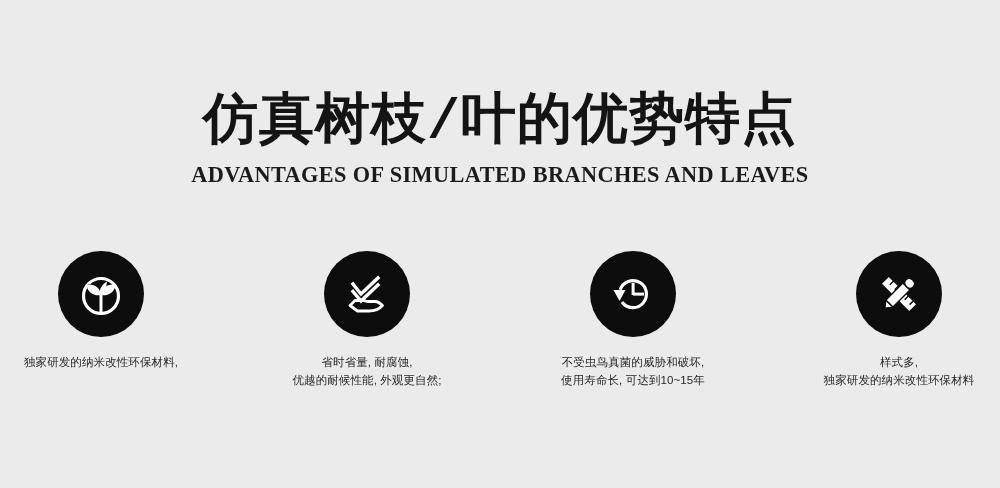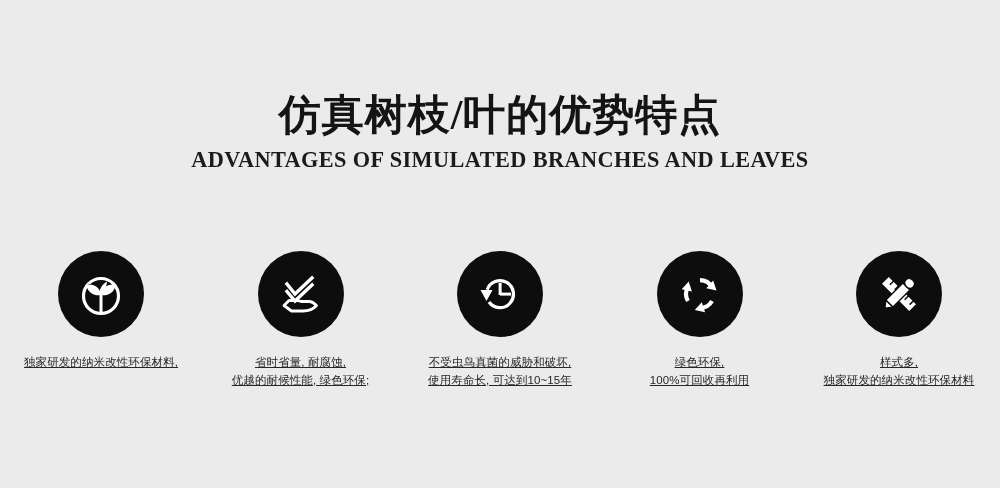--- a/index.html
+++ b/index.html
@@ -25,22 +25,22 @@
 
   
   .heading {
     position: absolute;
     top: 92px;
     left: 0;
     width: 1000px;
     text-align: center;
   }
   .title-cn {
-    font-family: Liberation Serif, serif;
-    font-size: 42px;
+    font-family: Liberation Mono, monospace;
+    font-size: 55px;
     font-weight: bold;
     color: #141414;
     letter-spacing: 1px;
     line-height: 1.12;
     white-space: nowrap;
   }
   .title-en {
     margin-top: 8px;
     font-family: "Liberation Serif", "DejaVu Serif", serif;
     font-size: 23px;
@@ -83,21 +83,20 @@
   }
   .caption {
     margin-top: 17px;
     font-family: "Liberation Sans", "DejaVu Sans", sans-serif;
     font-size: 11.5px;
     line-height: 1.55;
     color: #272727;
     text-align: center;
     letter-spacing: 0.1px;
     white-space: nowrap;
-    text-decoration: underline;
   }
   .caption .l2 { display: block; }
 </style>
 </head>
 <body>
 
 <div id="banner">
 
   <div class="heading">
     <div class="title-cn">仿真树枝/叶的优势特点</div>
@@ -127,64 +126,40 @@
         <svg width="52" height="52" viewBox="0 0 52 52" aria-hidden="true">
           <g fill="none" stroke="#ffffff" stroke-width="3.4" stroke-linecap="square" stroke-linejoin="miter">
             <polyline points="12,16 20,26 37,10"></polyline>
             <polyline points="12,23.5 20,33 37,17"></polyline>
           </g>
           <path d="M9 37.5 L14 32.5 L22.5 32.5 C24 32.5 25 33.5 26.5 33.5 L34 33.5 C36 33.5 38.5 34.5 41.5 37.5 C38 41.5 33 43 28 43 L16.5 43 Z" fill="none" stroke="#ffffff" stroke-width="2.8" stroke-linejoin="round"></path>
         </svg>
       </div>
       <div class="caption">
         <span class="l1">省时省量, 耐腐蚀,</span>
-        <span class="l2">优越的耐候性能, 绿色环保;</span>
+        <span class="l2">优越的耐候性能, 外观更自然;</span>
       </div>
     </div>
 
     <div class="feature">
       <div class="icon-circle">
         <svg width="52" height="52" viewBox="0 0 52 52" aria-hidden="true">
           <path d="M12.5 26 A13.5 13.5 0 1 1 18 37" fill="none" stroke="#ffffff" stroke-width="3.2" stroke-linecap="butt" transform="rotate(18 26 26)"></path>
           <polygon points="6.5,22 18.5,22 12.5,33" fill="#ffffff"></polygon>
           <rect x="24.6" y="15" width="3" height="12" fill="#ffffff"></rect>
           <rect x="26" y="24.6" width="11" height="3" fill="#ffffff"></rect>
         </svg>
       </div>
       <div class="caption">
         <span class="l1">不受虫鸟真菌的威胁和破坏,</span>
         <span class="l2">使用寿命长, 可达到10~15年</span>
       </div>
     </div>
 
 
-    <div class="feature">
-      <div class="icon-circle">
-        <svg width="52" height="52" viewBox="0 0 52 52" aria-hidden="true">
-          <g fill="#ffffff">
-            <g>
-              <path d="M26 10 A16 16 0 0 1 39.9 18.1 L36.3 20.2 A11.8 11.8 0 0 0 26 14.2 Z"></path>
-              <polygon points="39.2,12.5 42.5,22.5 32.3,20.3"></polygon>
-            </g>
-            <g transform="rotate(120 26 26)">
-              <path d="M26 10 A16 16 0 0 1 39.9 18.1 L36.3 20.2 A11.8 11.8 0 0 0 26 14.2 Z"></path>
-              <polygon points="39.2,12.5 42.5,22.5 32.3,20.3"></polygon>
-            </g>
-            <g transform="rotate(240 26 26)">
-              <path d="M26 10 A16 16 0 0 1 39.9 18.1 L36.3 20.2 A11.8 11.8 0 0 0 26 14.2 Z"></path>
-              <polygon points="39.2,12.5 42.5,22.5 32.3,20.3"></polygon>
-            </g>
-          </g>
-        </svg>
-      </div>
-      <div class="caption">
-        <span class="l1">绿色环保,</span>
-        <span class="l2">100%可回收再利用</span>
-      </div>
-    </div>
 
     <div class="feature">
       <div class="icon-circle">
         <svg width="52" height="52" viewBox="0 0 52 52" aria-hidden="true">
 
           <g transform="rotate(45 26 26)">
             <rect x="6" y="20.5" width="40" height="11" fill="#ffffff" stroke="#0d0d0d" stroke-width="1.5"></rect>
             <g stroke="#0d0d0d" stroke-width="1.5">
               <line x1="13" y1="20.5" x2="13" y2="26"></line>
               <line x1="20" y1="20.5" x2="20" y2="26"></line>

